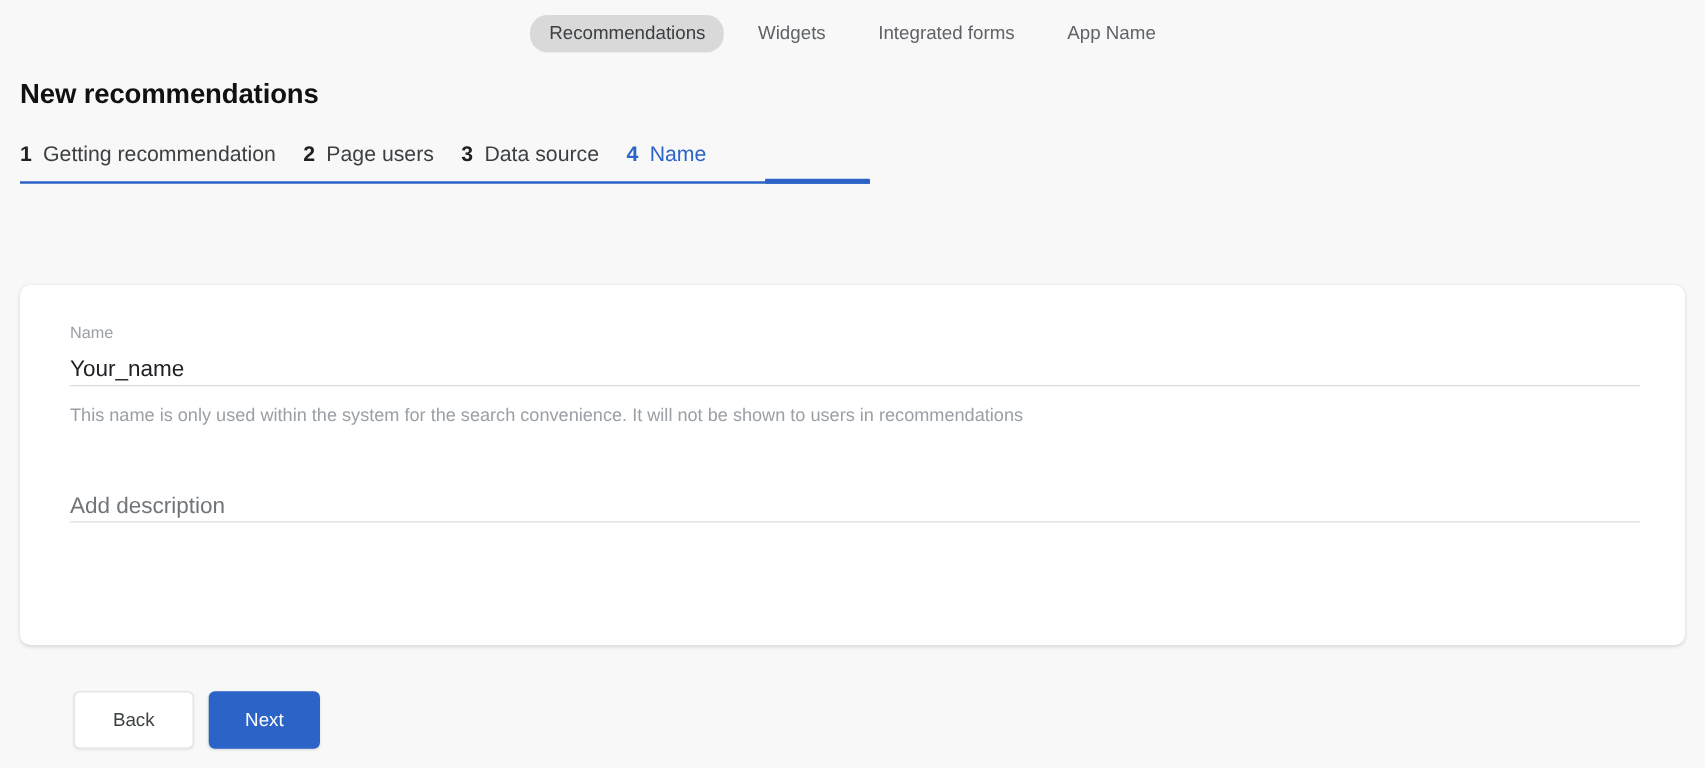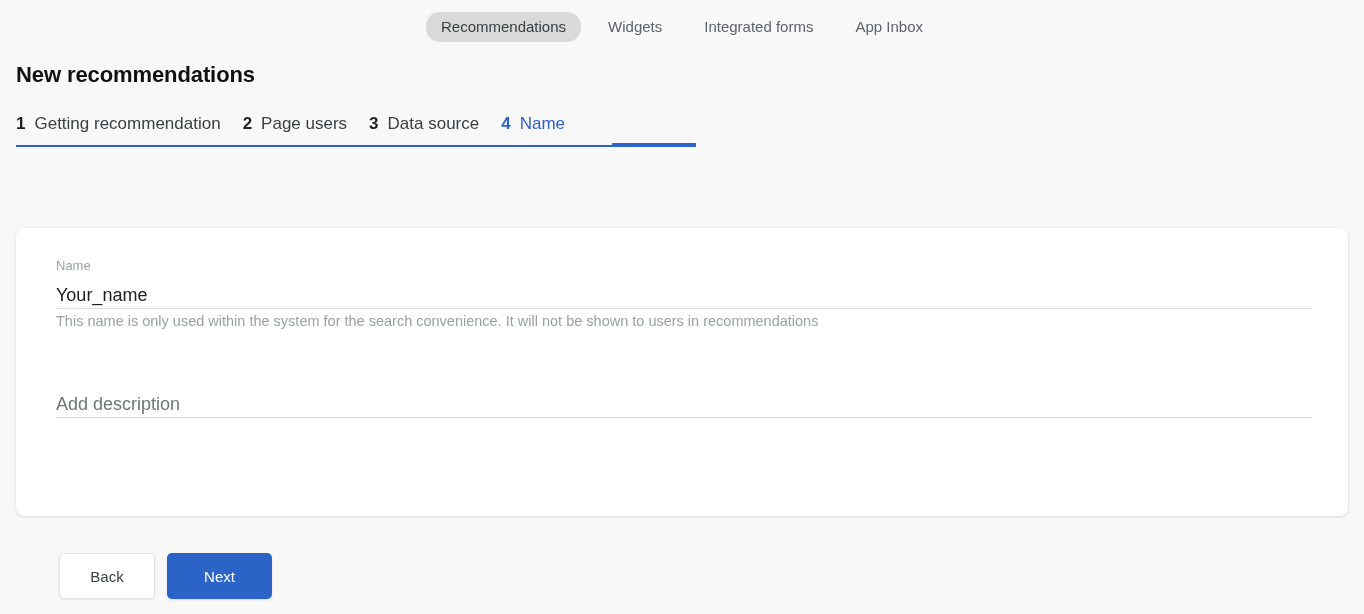--- a/index.html
+++ b/index.html
@@ -133,21 +133,21 @@
     font-size: 18px;
     line-height: 26px;
     color: #202124;
     border-bottom: 1px solid #dddddd;
     cursor: text;
   }
   .field-input.placeholder { color: #70757a; }
   .field-help {
     font-size: 14.5px;
     color: #9aa0a6;
-    margin-top: 2px;
+    margin-top: 14px;
     line-height: 20px;
   }
 
   
   .footer {
     position: absolute;
     left: 16px;
     top: 553px;
     display: flex;
     align-items: center;
@@ -169,40 +169,40 @@
     color: #3c4043;
     border: 1px solid #e3e3e3;
     width: 96px;
     height: 46px;
     box-shadow: 0 1px 2px rgba(60,64,67,0.10);
   }
   .btn-primary {
     background: #2b63c7;
     color: #ffffff;
     border: none;
-    width: 105px;
+    width: 89px;
     height: 46px;
     box-shadow: 0 1px 2px rgba(60,64,67,0.18);
   }
 </style>
 </head>
 <body>
 
 <div class="top-nav">
   <div class="nav-item active">
     <span>Recommendations</span>
   </div>
   <div class="nav-item">
     <span>Widgets</span>
   </div>
   <div class="nav-item">
     <span>Integrated forms</span>
   </div>
   <div class="nav-item">
-    <span>App Inbox</span>
+    <span>App Name</span>
   </div>
 </div>
 
 <h1 class="page-title">New recommendations</h1>
 
 <div class="steps-wrap">
   <div class="steps">
     <div class="step">
       <span class="num">1</span>
       <span class="label">Getting recommendation</span>

